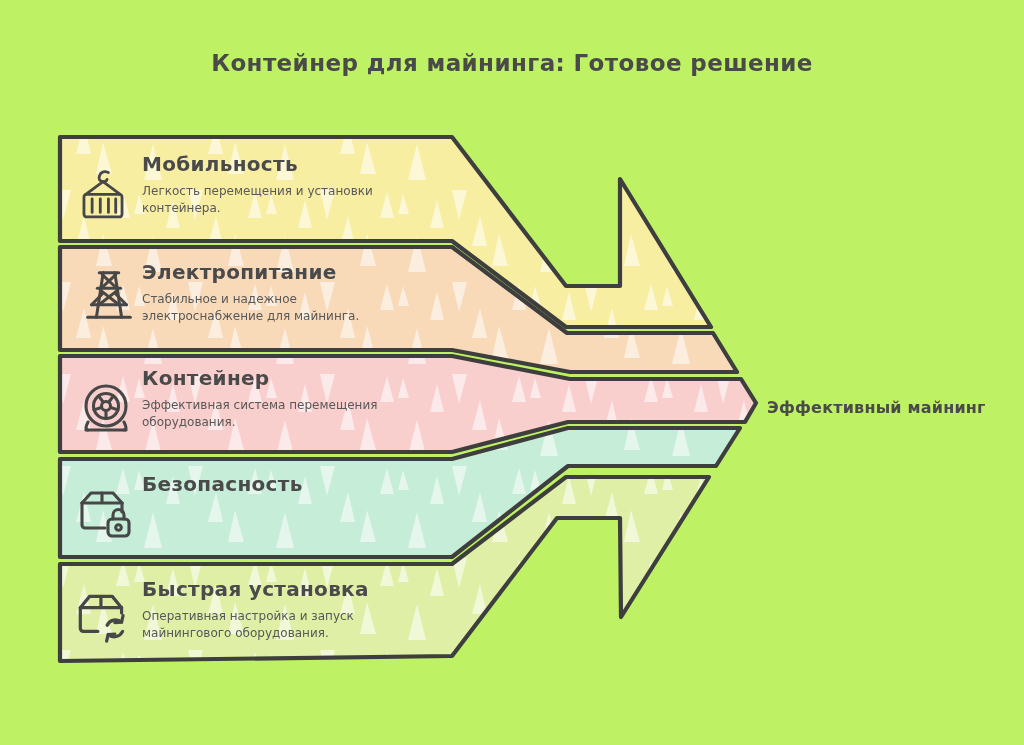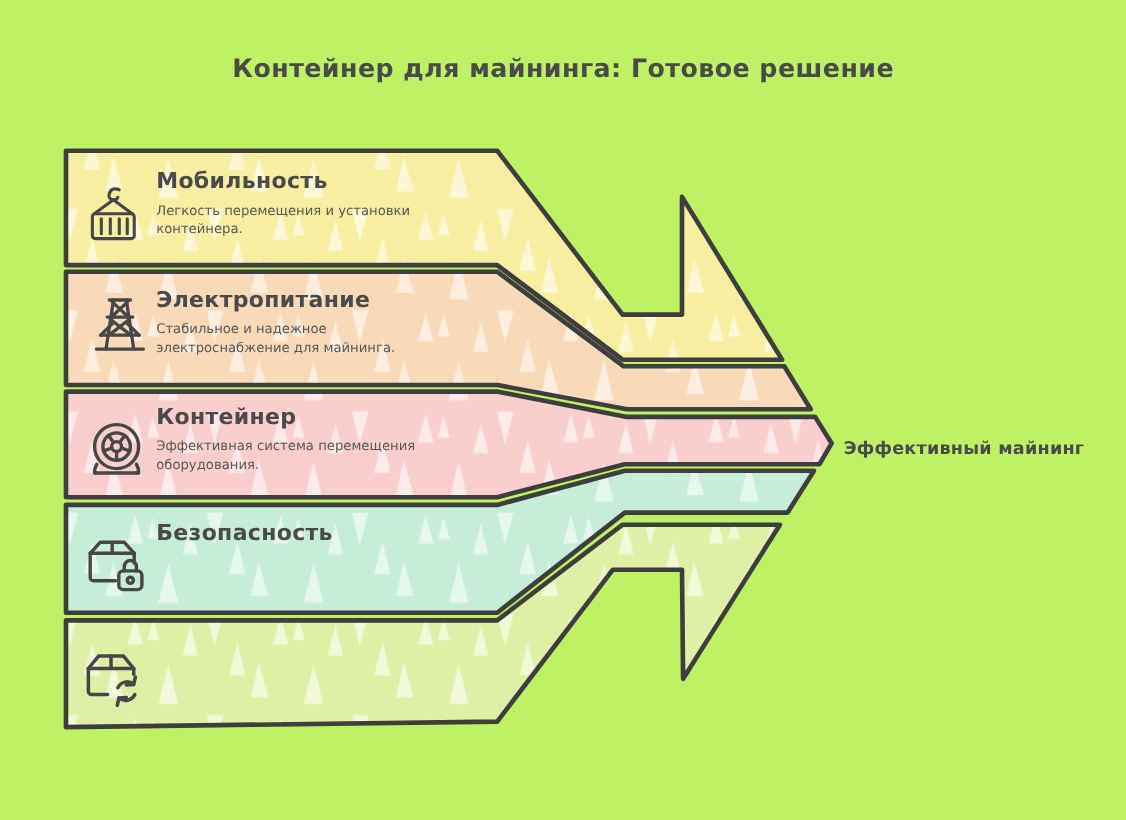--- a/index.html
+++ b/index.html
@@ -181,16 +181,21 @@
         <path d="M10,23 H50 M30,12 V23"></path>
         <path d="M10,23 V43 a3,3 0 0 0 3,3 H27"></path>
         <path d="M50,23 V28"></path>
         <path d="M36,40 A9,9 0 0 1 50,37"></path>
         <path d="M50,37 l1.5,-6.5 M50,37 l-6.5,0.5"></path>
         <path d="M51,46 A9,9 0 0 1 37,49"></path>
         <path d="M37,49 l-1.5,6.5 M37,49 l6.5,-0.5"></path>
       </g>
     </svg>
   </div>
+  <div class="band-content" style="top:577px;">
+    <div class="band-heading">Быстрая установка</div>
+    <div class="band-body">Оперативная настройка и запуск
+майнингового оборудования.</div>
+  </div>
 
   <div class="result-label">Эффективный майнинг</div>
 
 </div>
 
 </body></html>

